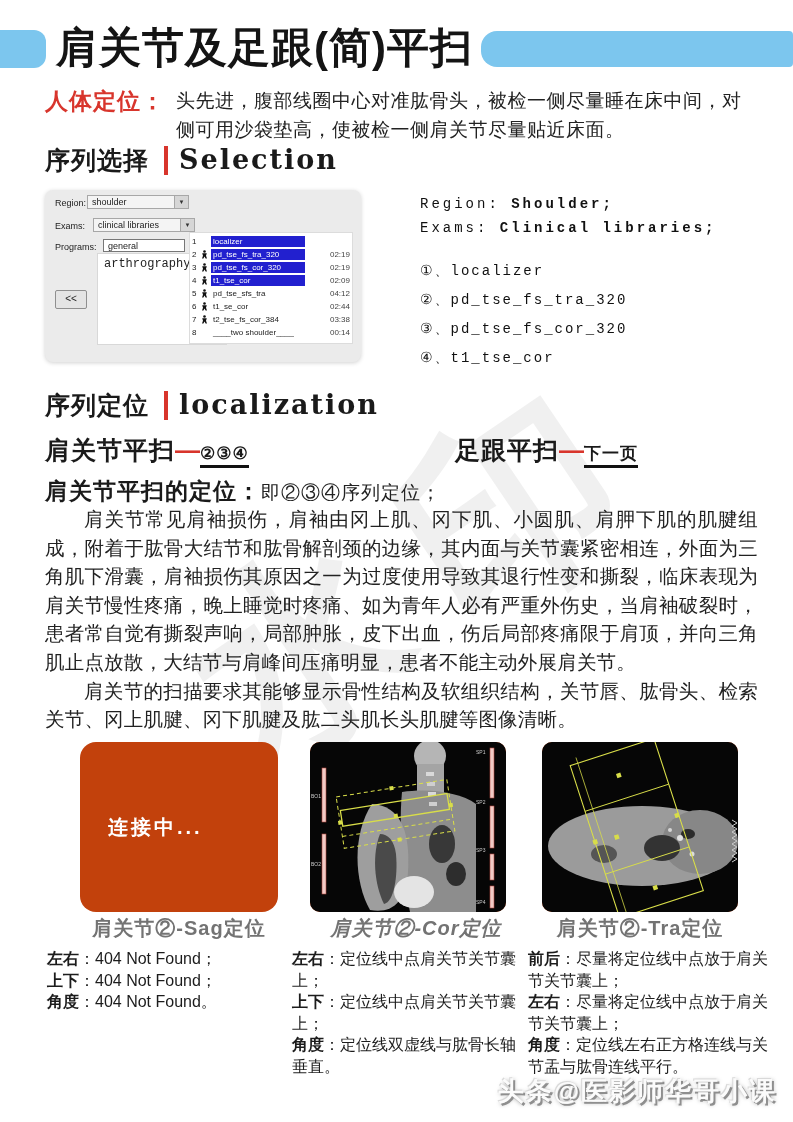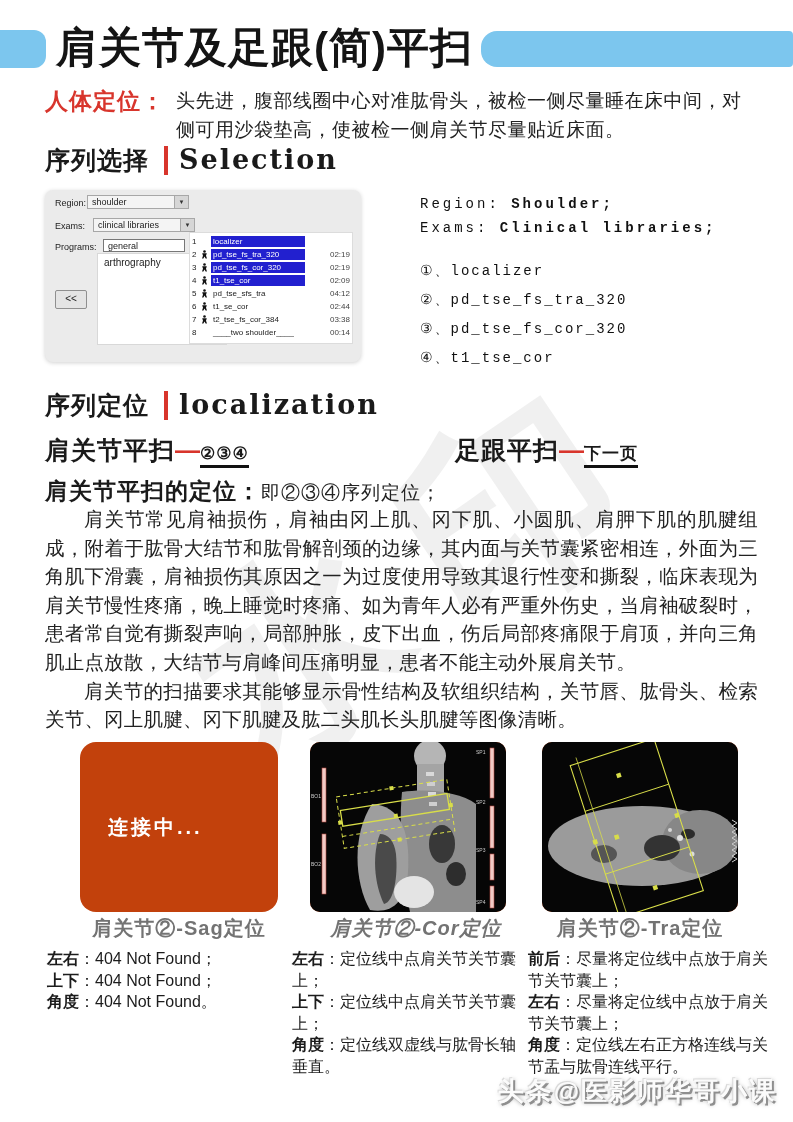--- a/index.html
+++ b/index.html
@@ -66,21 +66,21 @@
   }
   .prog-box {
     position:absolute; left:58px; top:49px; width:82px; height:13px;
     background:#fff; border:1px solid #777; box-sizing:border-box;
     font-size:9px; padding:1px 0 0 4px;
   }
   .prog-list {
     position:absolute; left:52px; top:63px; width:130px; height:92px;
     background:#fff; border:1px solid #d8d8d8; box-sizing:border-box;
   }
-  .prog-item { font-size:10px; padding:3px 0 0 6px; }
+  .prog-item { font-size:12px; padding:3px 0 0 6px;font-family:Liberation Mono, monospace; }
   .back-btn {
     position:absolute; left:10px; top:100px; width:30px; height:17px;
     background:#e4e4e4; border:1px solid #8f8f8f; border-radius:2px;
     font-size:10px; text-align:center; line-height:15px; color:#222;
   }
   .seq-table {
     position:absolute; left:144px; top:42px; width:164px; height:112px;
     background:#fff; border:1px solid #dcdcdc; box-sizing:border-box; padding:2px 2px;
   }
   .seq-row { display:flex; align-items:center; height:13px; font-size:8px; color:#222; }

